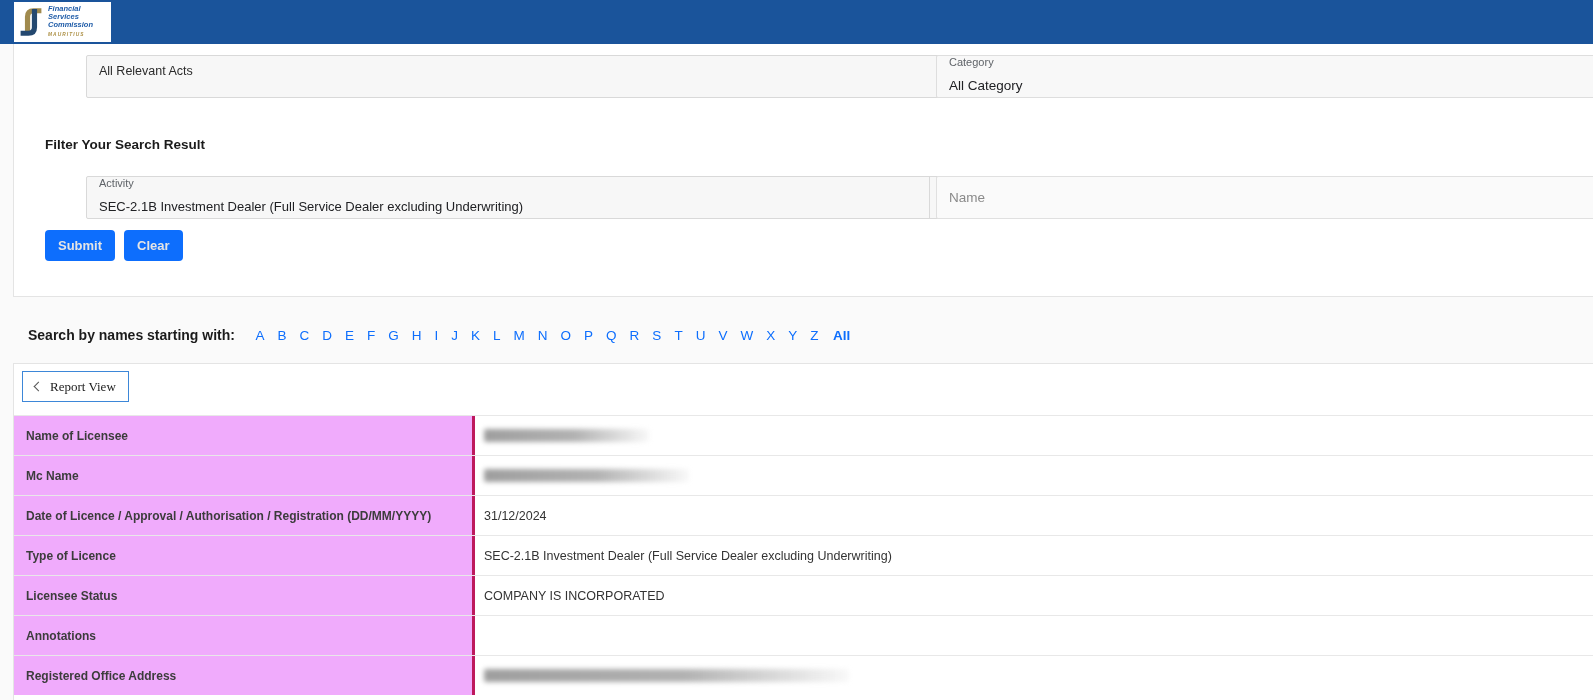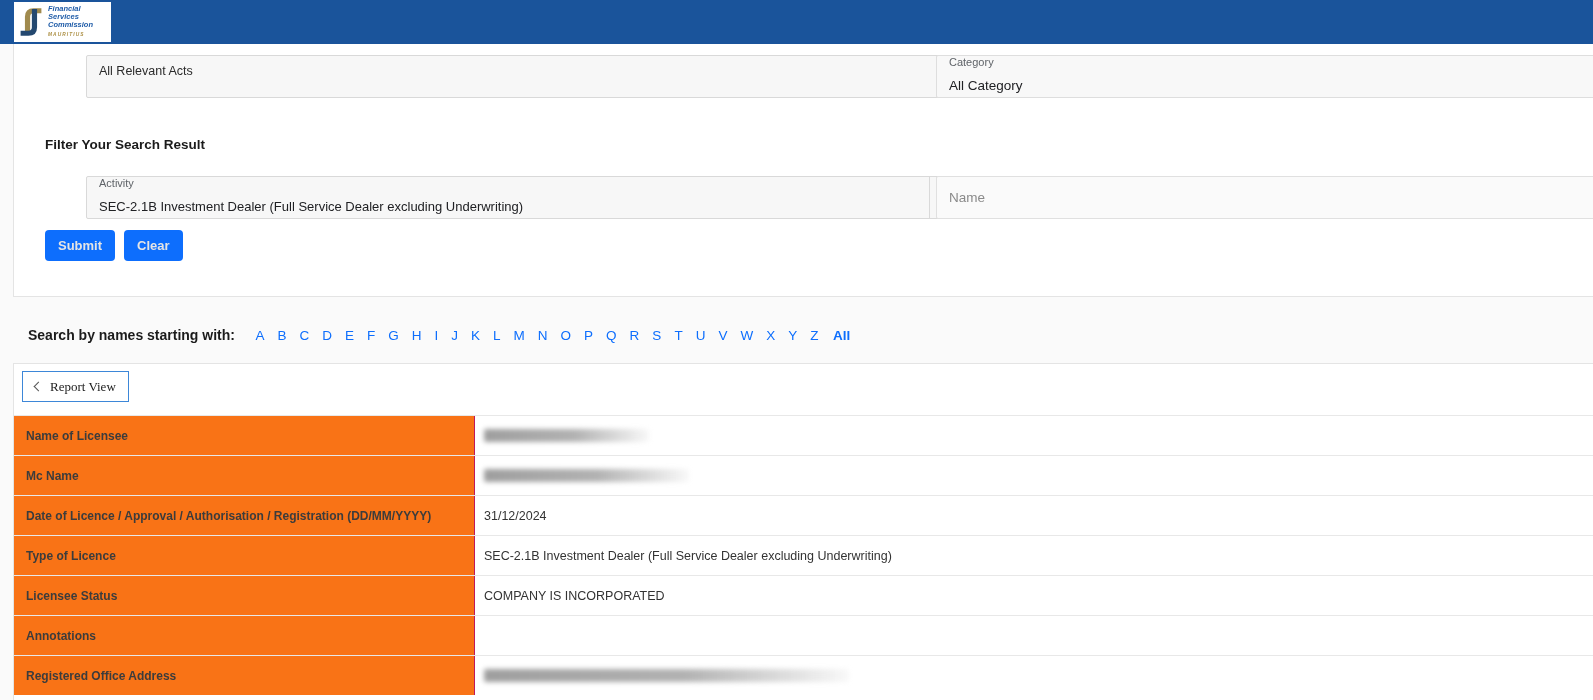--- a/index.html
+++ b/index.html
@@ -57,21 +57,21 @@
   .alpha-all{font-weight:bold;margin-left:8px;}
   
   #report-view-btn{
     position:absolute;left:8px;top:7px;height:31px;background:#fff;border:1px solid #3d87d8;border-radius:0;
     display:inline-flex;align-items:center;gap:8px;padding:0 12px;font-size:13px;color:#1b1b1b;cursor:pointer;font-family:Liberation Serif, serif;
   }
   .chev-left{width:7px;height:7px;border-left:1.6px solid #555;border-bottom:1.6px solid #555;transform:rotate(45deg);display:inline-block;}
   .lic-table{position:absolute;left:0;top:51px;width:100%;}
   .t-row{display:flex;height:40px;border-top:1px solid #e8e8e8;}
   .t-label{
-    width:461px;background:#f97316;border-right:1px solid #be185d;display:flex;align-items:center;
+    width:461px;background:#f0abfc;border-right:3px solid #be185d;display:flex;align-items:center;
     padding-left:12px;font-weight:bold;font-size:12px;color:#3c3c3c;
   }
   .t-value{flex:1;display:flex;align-items:center;padding-left:9px;font-size:12.5px;color:#333;}
   .redact{
     height:13px;border-radius:2px;filter:blur(2.5px);
     background:linear-gradient(90deg,#9e9e9e 0%,#b2b2b2 55%,rgba(205,205,205,0.12) 100%);
   }
 </style>
 </head>
 <body>

